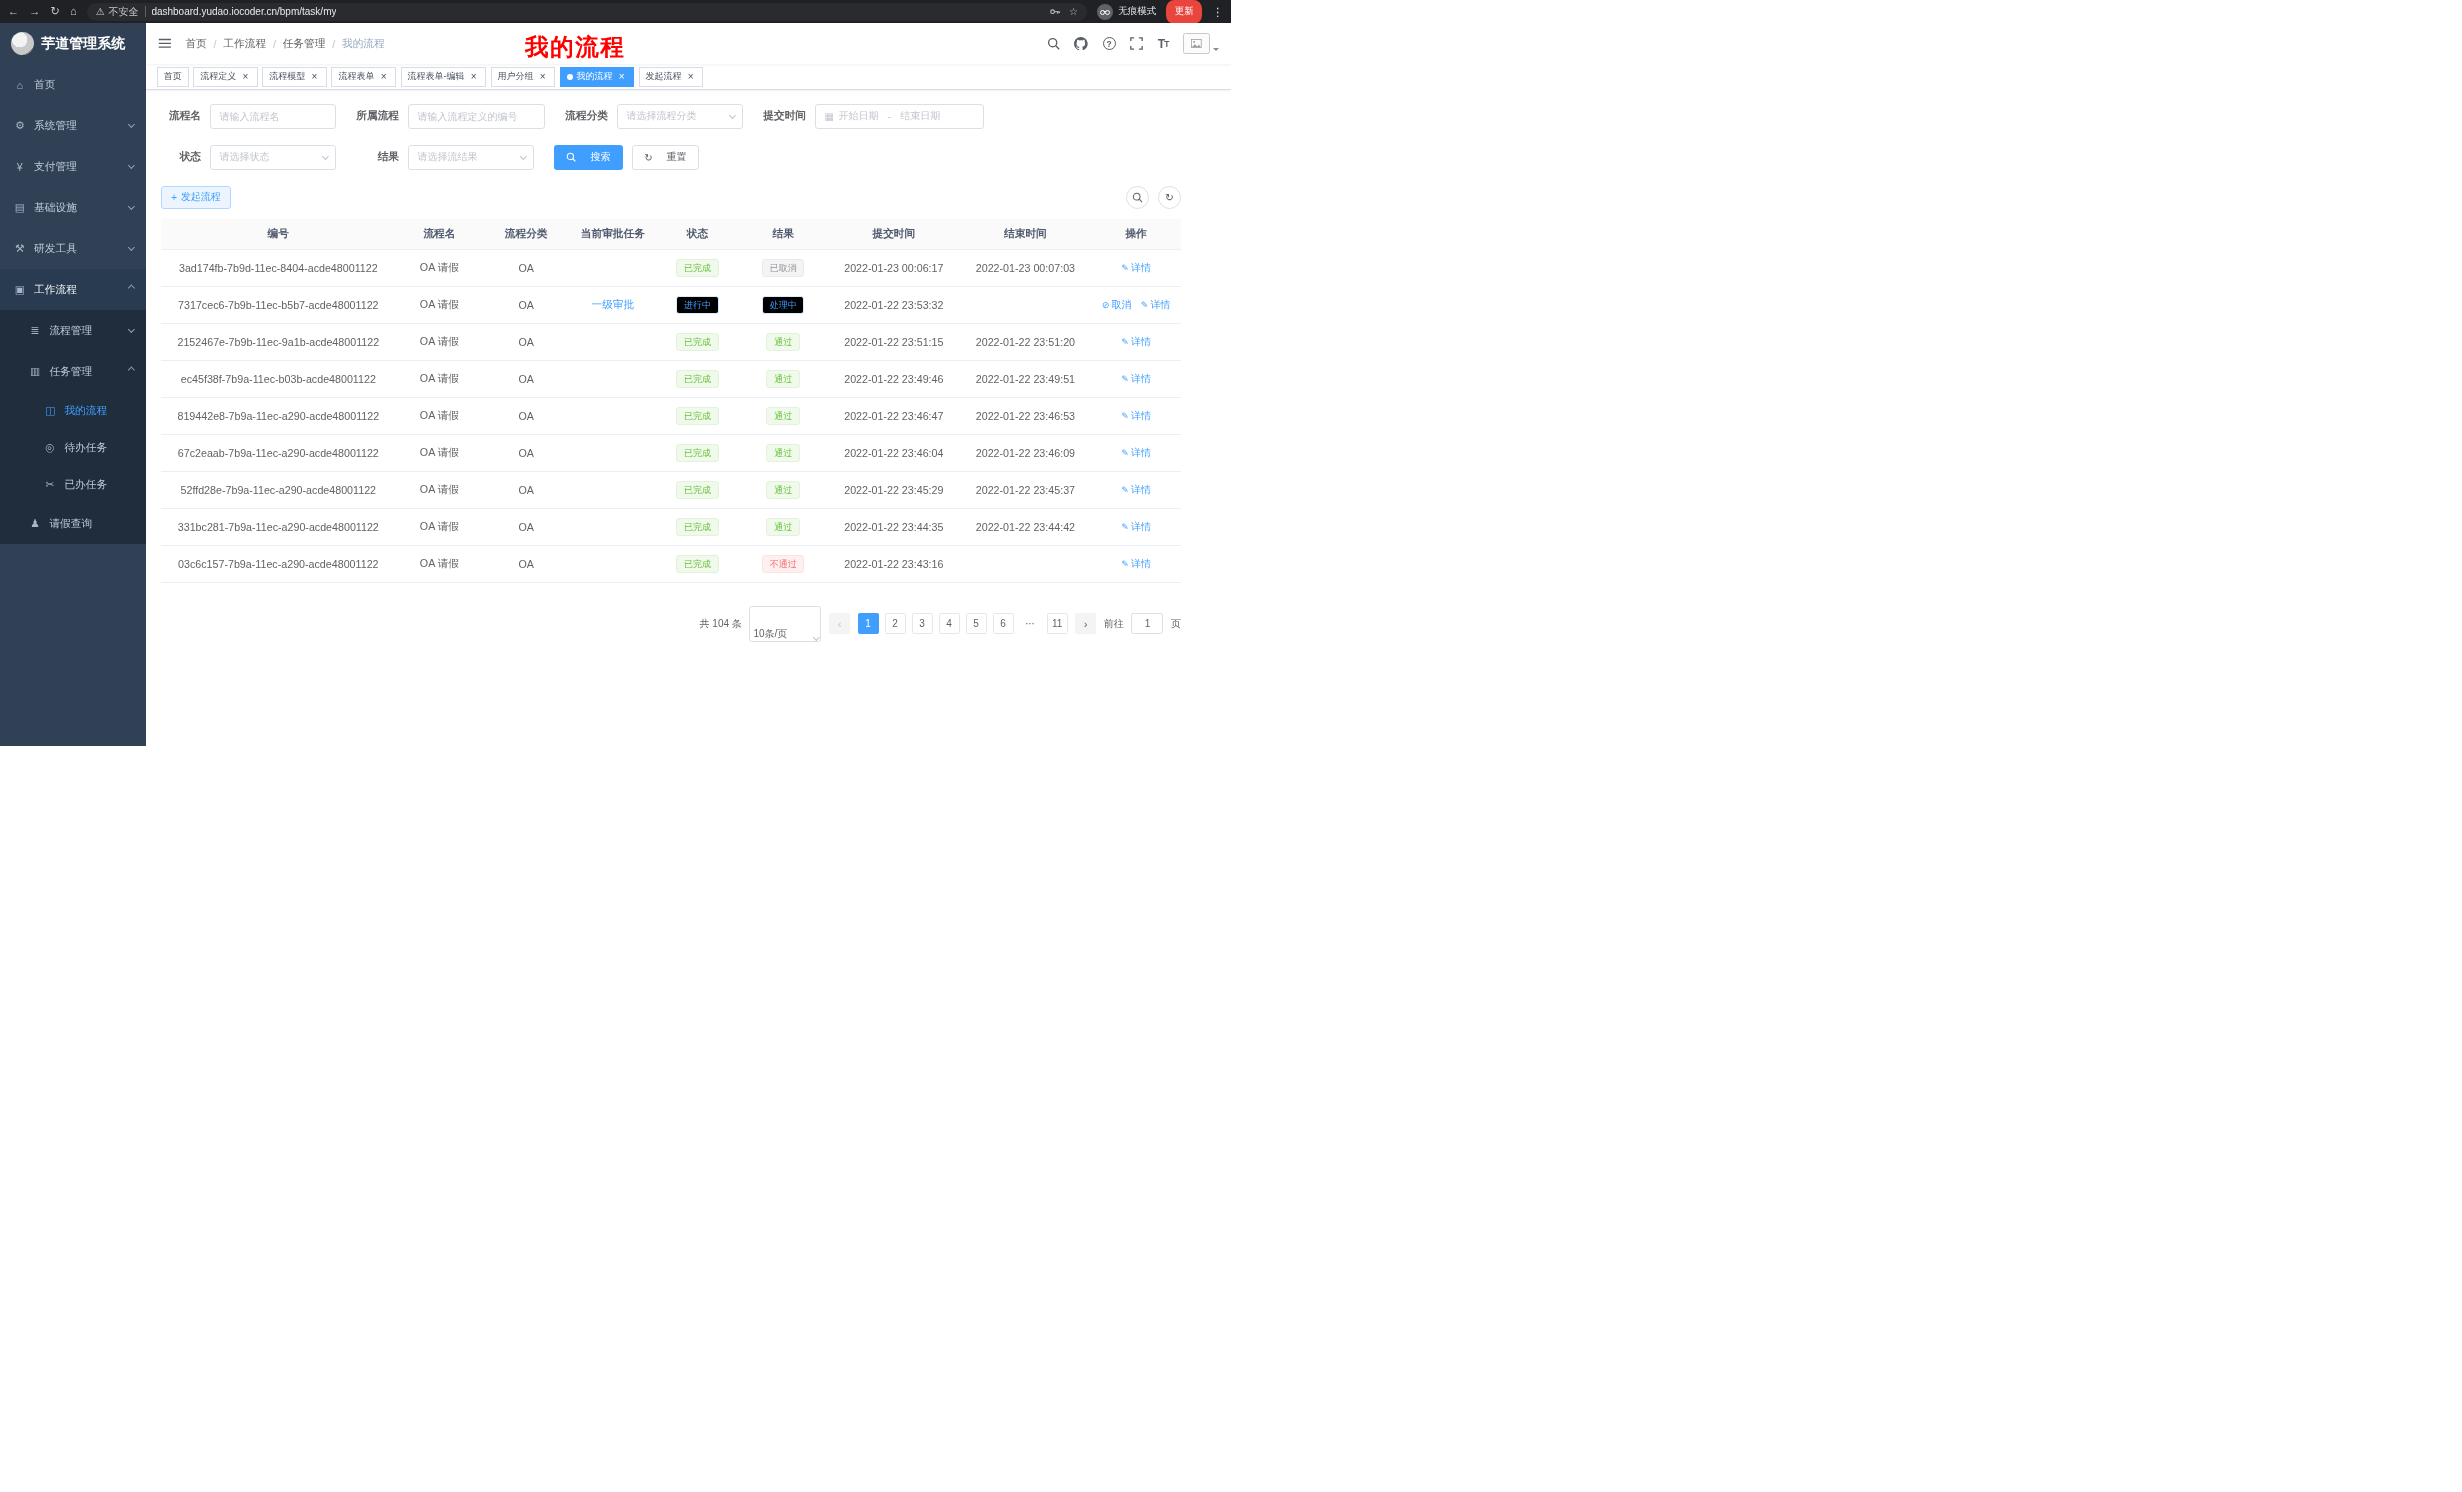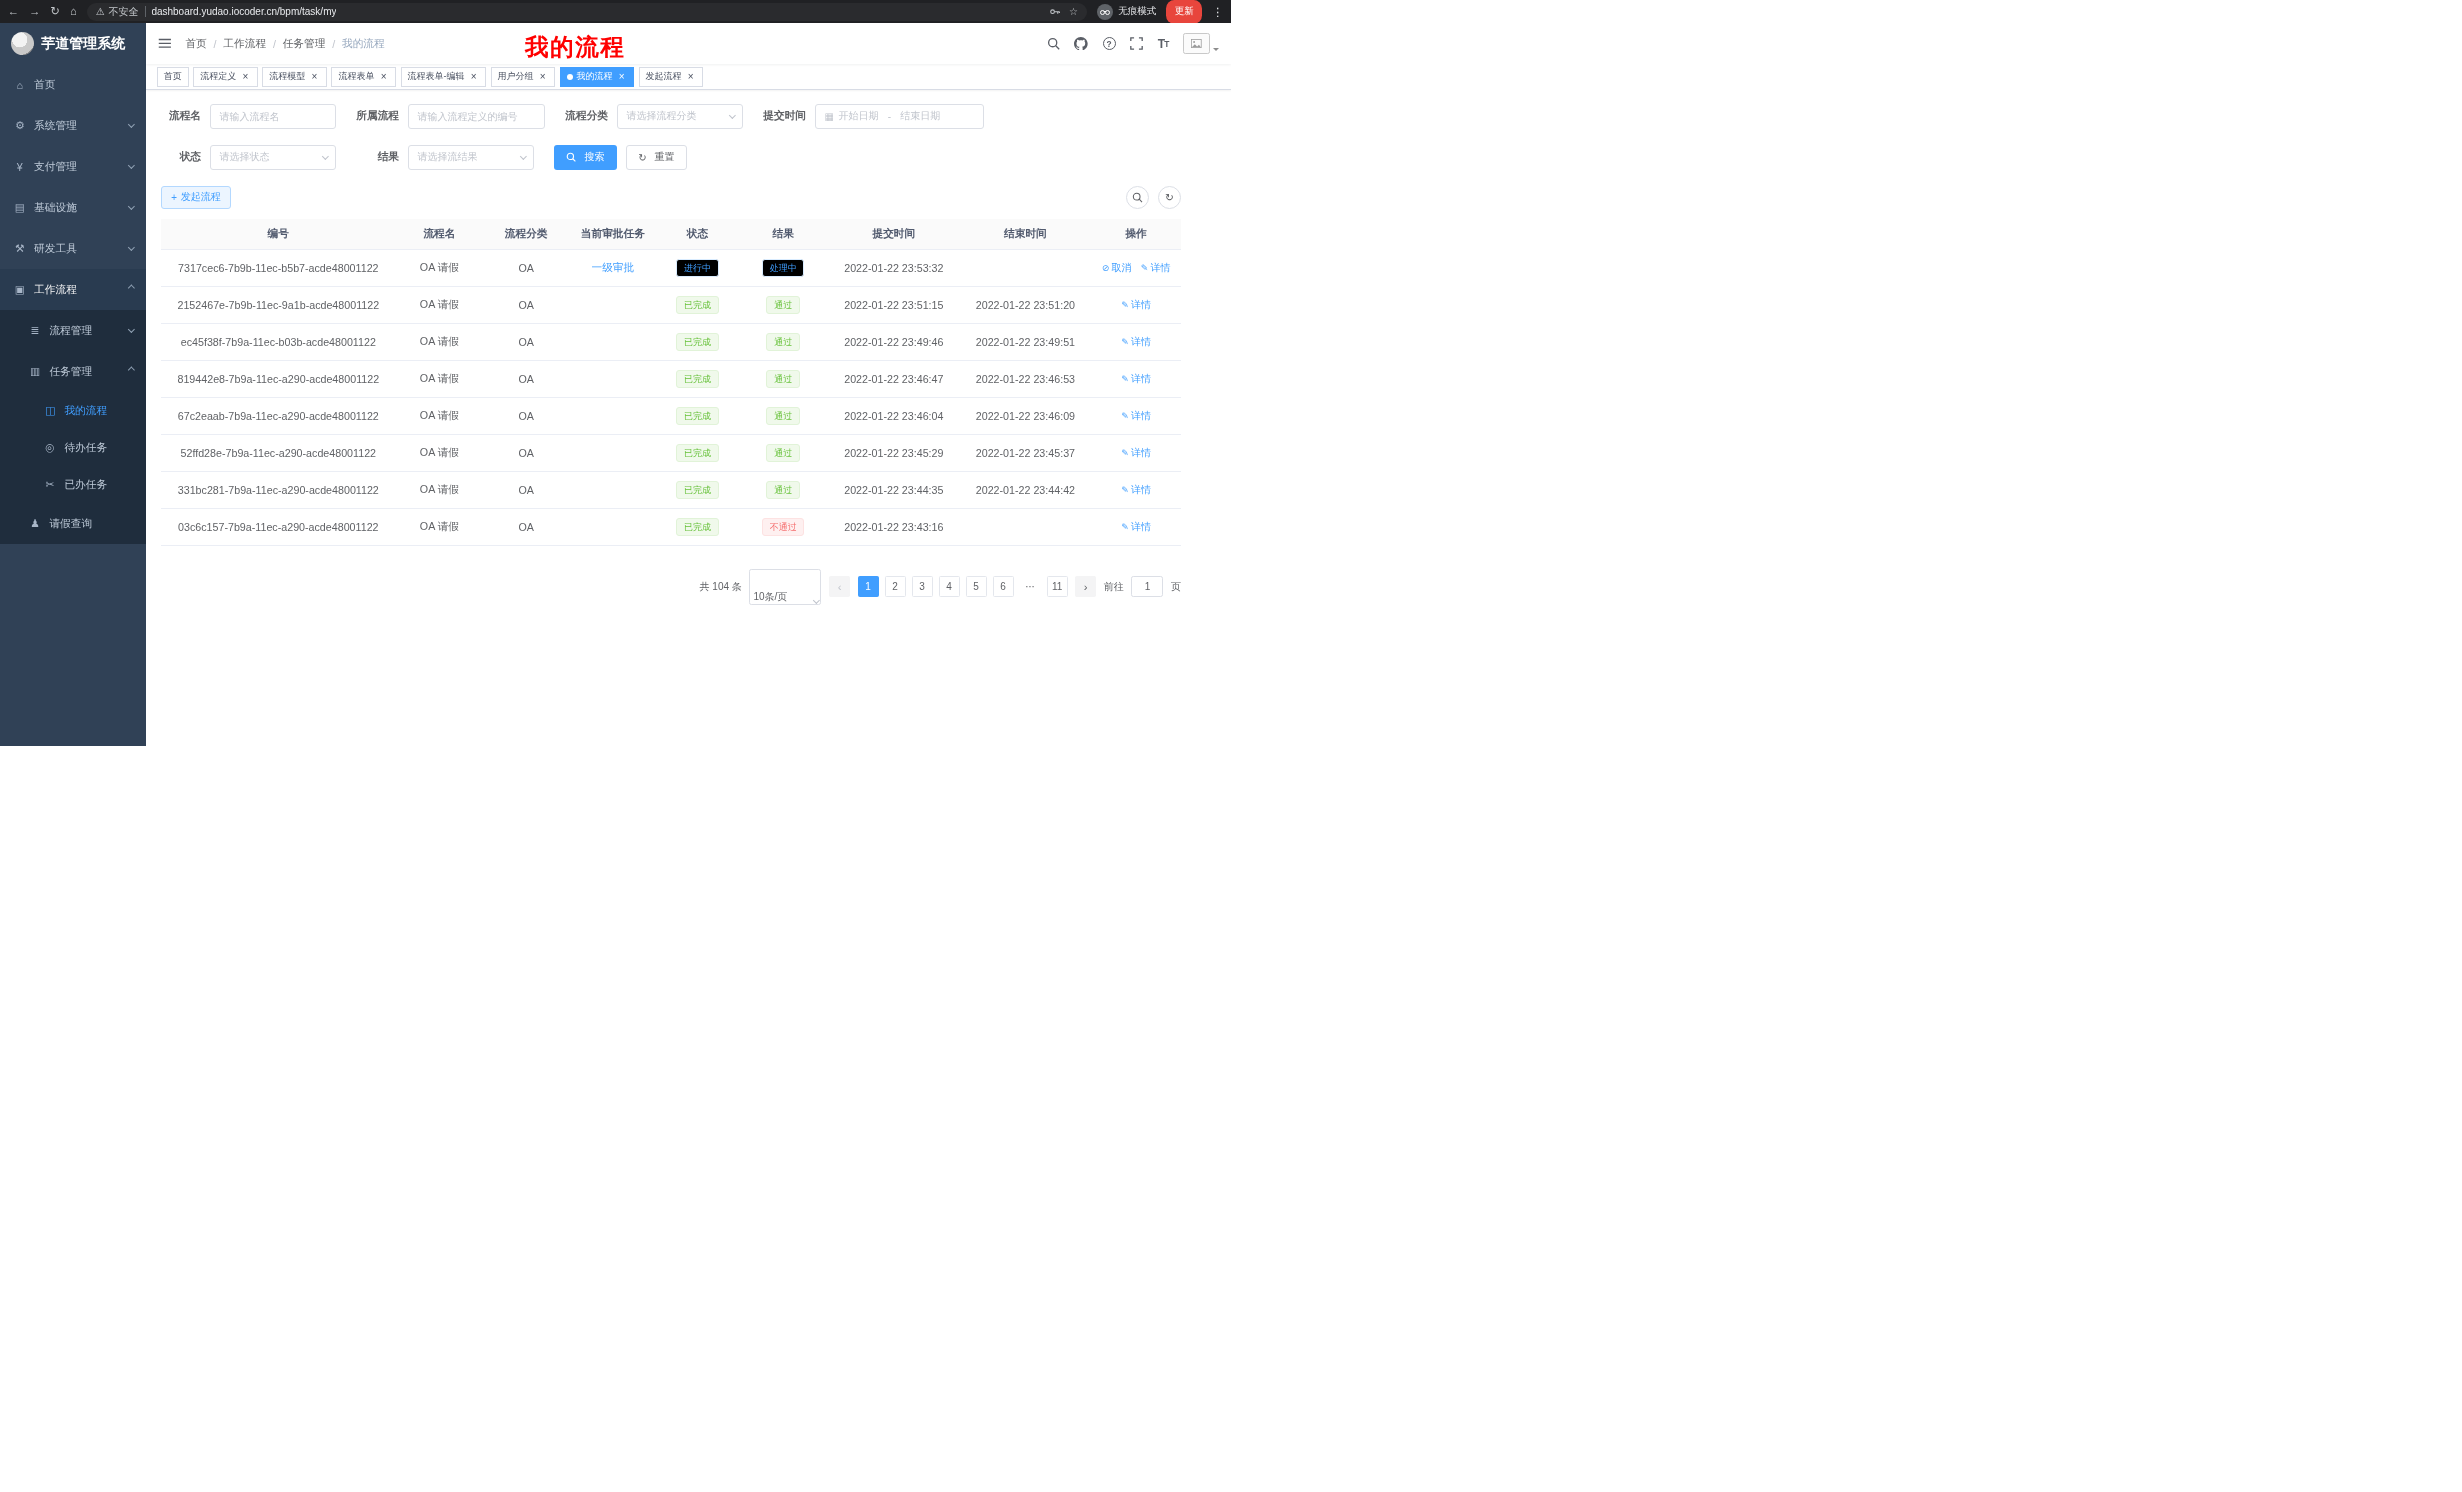--- a/index.html
+++ b/index.html
@@ -79,21 +79,21 @@
   .lw1{min-width:40px}.lw2{min-width:43px}.lw3{min-width:43px}.lw4{min-width:43px}
   .control{height:25px;border:0.8px solid #dcdfe6;border-radius:3px;background:#fff;display:flex;align-items:center;padding:0 8.4px;font-size:10px;color:#606266;gap:4.6px}
   input.control{display:inline-block;outline:none}
   input.control::placeholder{color:#c0c4cc}
   .ph{color:#c0c4cc;white-space:nowrap}
   .w-input{width:126px}.w-input2{width:137px}.w-select{width:126px}.w-date{width:169px}
   .sel-caret{margin-left:auto;border-color:#c0c4cc}
   .date-sep{color:#c0c4cc;margin:0 4.6px}
   .cal-ico{color:#c0c4cc;font-size:10px;font-style:normal}
 
-  .btn{height:25px;border-radius:3px;border:0.8px solid transparent;padding:0 11.4px;font-size:10px;display:inline-flex;align-items:center;gap:8px;cursor:pointer;white-space:nowrap}
+  .btn{height:25px;border-radius:3px;border:0.8px solid transparent;padding:0 11.4px;font-size:10px;display:inline-flex;align-items:center;gap:14px;cursor:pointer;white-space:nowrap}
   .btn-primary{background:#409eff;color:#fff}
   .btn-default{background:#fff;border-color:#dcdfe6;color:#606266}
   .btn i{font-style:normal}
 
   
   .toolbar{display:flex;align-items:center;margin:0 0 10.7px}
   .btn-plain{height:23px;background:#ecf5ff;border:0.8px solid #b3d8ff;color:#409eff;border-radius:3px;padding:0 9px;font-size:10px;display:inline-flex;align-items:center;gap:3.8px;cursor:pointer}
   .tool-circles{margin-left:auto;display:flex;gap:9px}
   .circle-btn{width:23px;height:23px;border-radius:50%;border:0.8px solid #dcdfe6;background:#fff;color:#606266;display:flex;align-items:center;justify-content:center;cursor:pointer;font-size:10.7px}
 
@@ -413,20 +413,34 @@
                 <th>当前审批任务</th>
                 <th>状态</th>
                 <th>结果</th>
                 <th>提交时间</th>
                 <th>结束时间</th>
                 <th>操作</th>
               </tr>
             </thead>
           <tbody>
               <tr>
+                <td>3ad174fb-7b9d-11ec-8404-acde48001122</td>
+                <td>OA 请假</td>
+                <td>OA</td>
+                <td></td>
+                <td><span class="tag tag-success">已完成</span></td>
+                <td><span class="tag tag-info">已取消</span></td>
+                <td>2022-01-23 00:06:17</td>
+                <td>2022-01-23 00:07:03</td>
+                <td><a class="link op">
+                    <i class="op-icon">✎</i>
+                    <span>详情</span>
+                  </a></td>
+              </tr>
+              <tr>
                 <td>7317cec6-7b9b-11ec-b5b7-acde48001122</td>
                 <td>OA 请假</td>
                 <td>OA</td>
                 <td><a class="link">一级审批</a></td>
                 <td><span class="tag tag-primary">进行中</span></td>
                 <td><span class="tag tag-primary">处理中</span></td>
                 <td>2022-01-22 23:53:32</td>
                 <td></td>
                 <td><a class="link op">
                     <i class="op-icon">⊘</i>

